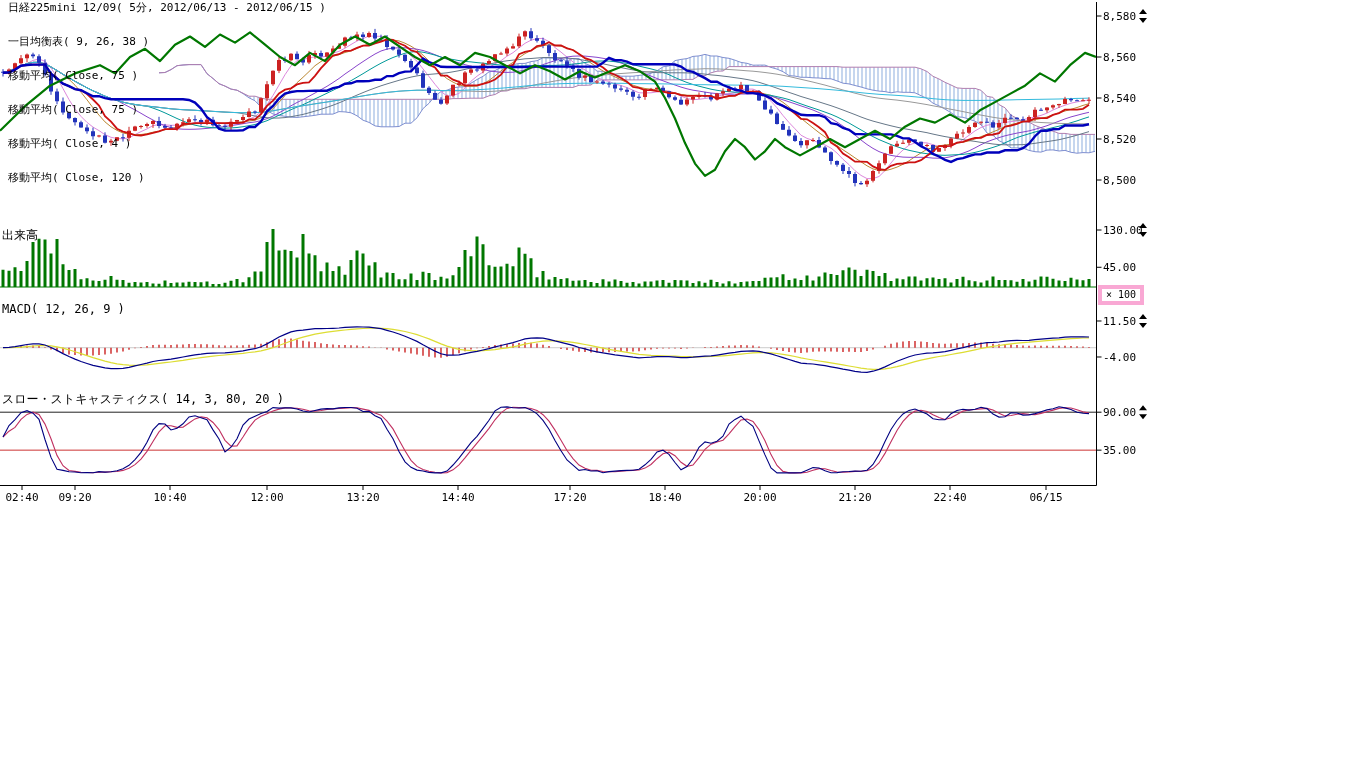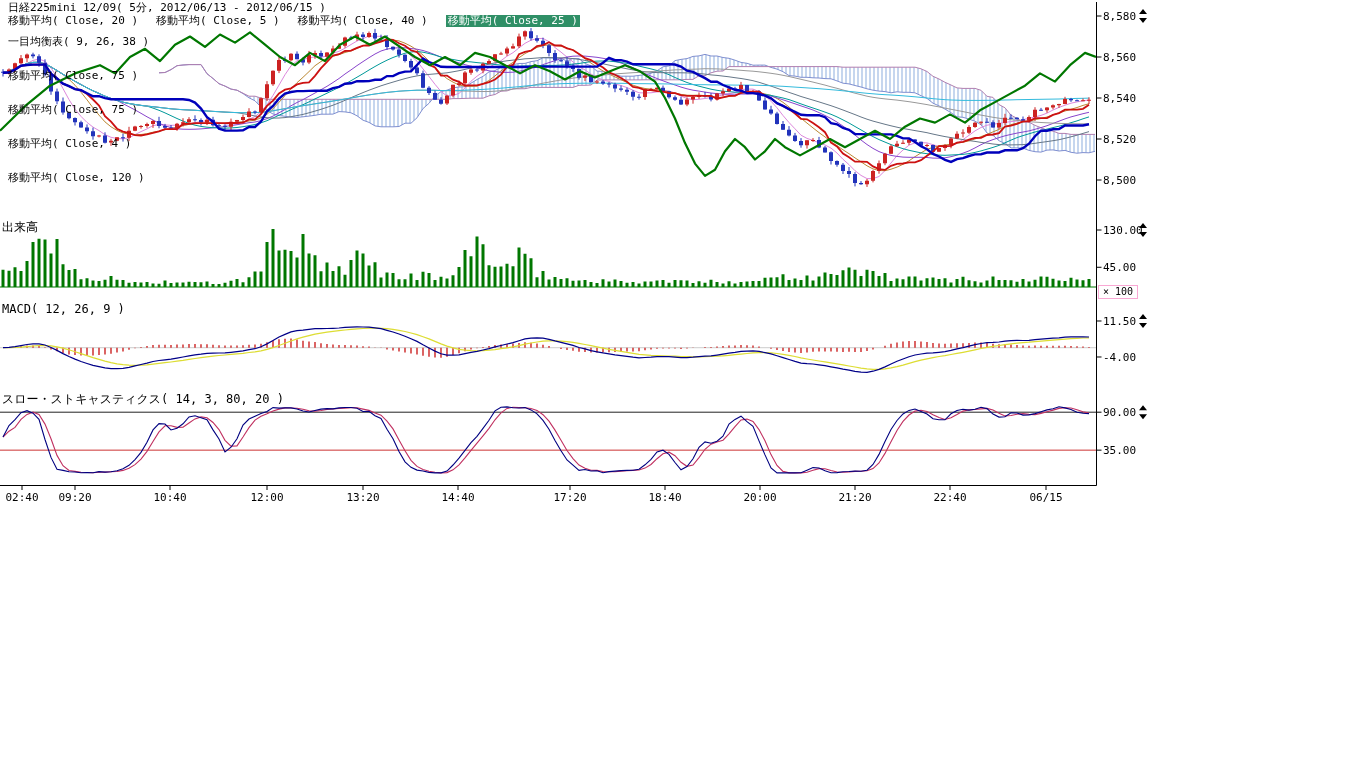--- a/index.html
+++ b/index.html
@@ -5,21 +5,21 @@
   html,body{margin:0;padding:0;background:#ffffff;}
   .screen{position:relative;width:1366px;height:768px;background:#ffffff;overflow:hidden;
           font-family:"DejaVu Sans Mono","Liberation Mono",monospace;color:#000;}
   #chart{position:absolute;top:0;left:0;}
   #chart text{font-family:"DejaVu Sans Mono","Liberation Mono",monospace;font-size:11px;fill:#000;}
   .legend{position:absolute;left:8px;display:flex;white-space:nowrap;font-size:11px;line-height:12px;}
   .row1{top:2px;gap:22px;flex-direction:column;}
   .row2{top:15px;gap:18px;}
   .lg.selected{background:#2f8f66;color:#ffffff;padding:0 2px;}
   .ptitle{position:absolute;left:2px;font-size:12px;line-height:13px;}
-  .mult-badge{position:absolute;left:1098px;top:285px;border:1px solid #f9a8d4;background:#fff;
+  .mult-badge{position:absolute;left:1098px;top:285px;border:4px solid #f9a8d4;background:#fff;
               font-size:10px;line-height:12px;padding:0 4px;}
 </style>
 </head>
 <body>
 
 <div class="screen">
 
   <svg id="chart" width="1366" height="515">
       <defs>
         <pattern id="hatch" width="4" height="6" patternUnits="userSpaceOnUse">
@@ -130,25 +130,19 @@
     </svg>
 
   <div class="legend row1">
     <span class="lg">日経225mini 12/09( 5分, 2012/06/13 - 2012/06/15 )</span>
     <span class="lg">一目均衡表( 9, 26, 38 )</span>
     <span class="lg">移動平均( Close, 75 )</span>
     <span class="lg">移動平均( Close, 75 )</span>
     <span class="lg">移動平均( Close, 4 )</span>
     <span class="lg">移動平均( Close, 120 )</span>
   </div>
-  <div class="legend row2">
-    <span class="lg">移動平均( Close, 20 )</span>
-    <span class="lg">移動平均( Close, 5 )</span>
-    <span class="lg">移動平均( Close, 40 )</span>
-    <span class="lg selected">移動平均( Close, 25 )</span>
-  </div>
 
-  <div class="ptitle" style="top:221px">出来高</div>
+  <div class="ptitle" style="top:229px">出来高</div>
   <div class="ptitle" style="top:303px">MACD( 12, 26, 9 )</div>
   <div class="ptitle" style="top:393px">スロー・ストキャスティクス( 14, 3, 80, 20 )</div>
   <div class="mult-badge">× 100</div>
 
 </div>
 
 </body></html>

